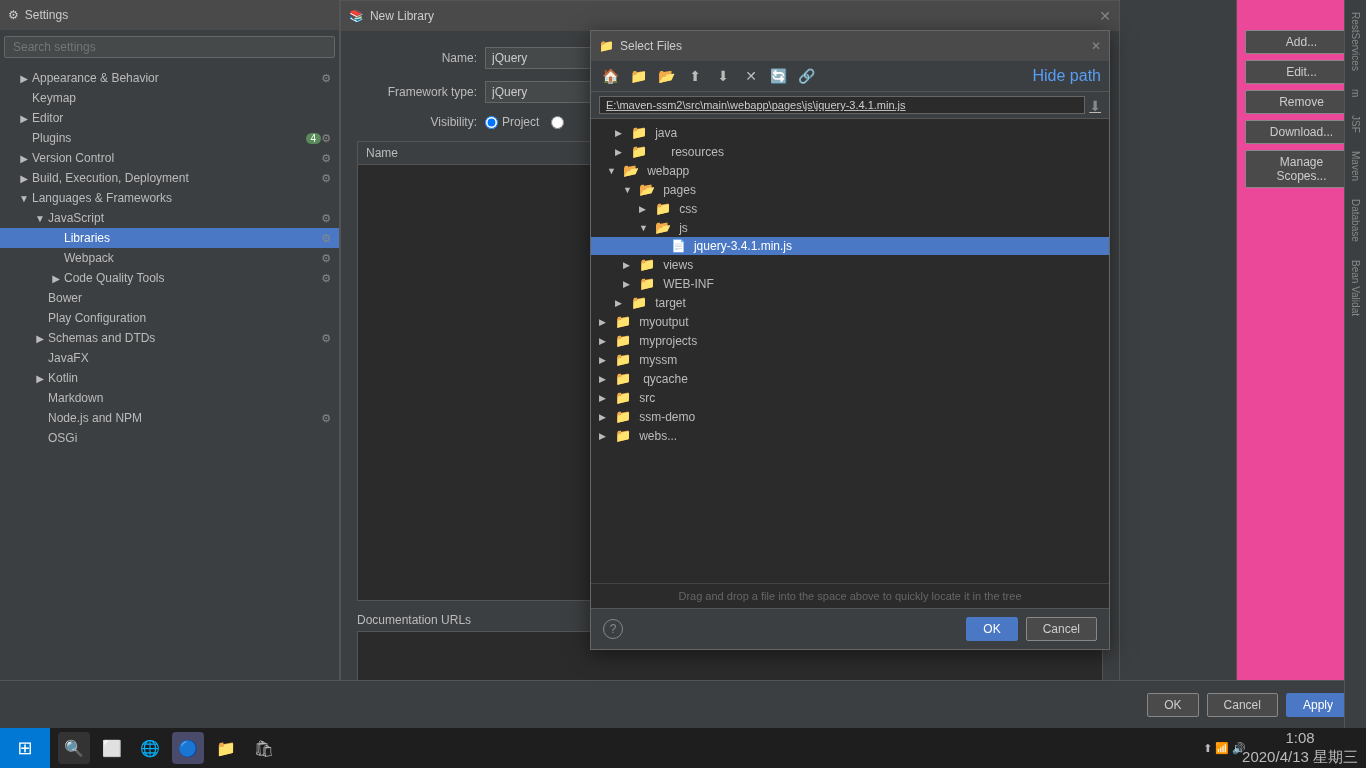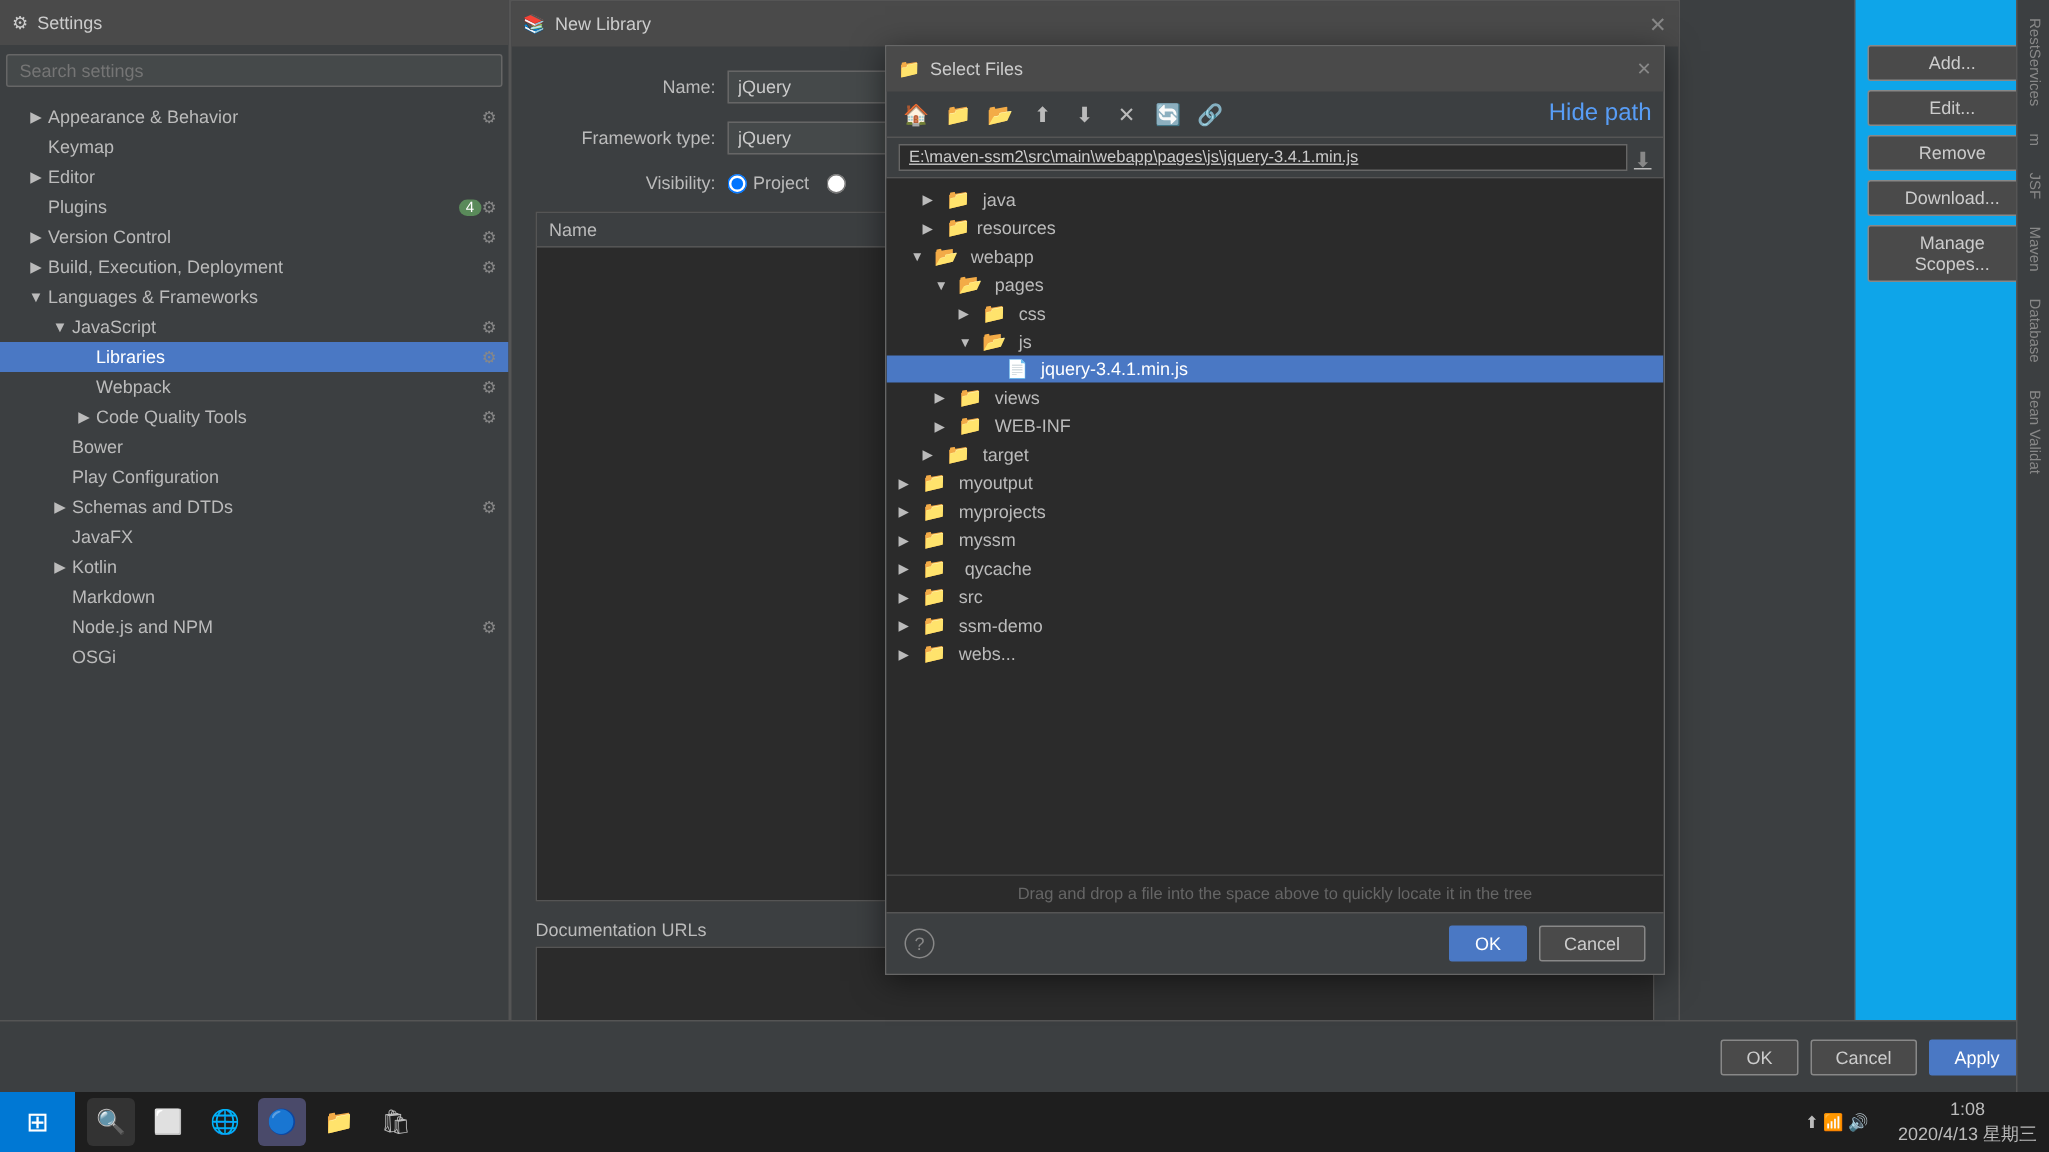--- a/index.html
+++ b/index.html
@@ -3,21 +3,21 @@
   <meta charset="utf-8">
   <style>
     * { box-sizing: border-box; margin: 0; padding: 0; }
     body { font-family: 'Segoe UI', Arial, sans-serif; font-size: 12px; background: #3c3f41; color: #bbb; overflow: hidden; width: 1366px; height: 768px; }
 
     
     .taskbar { position: absolute; bottom: 0; left: 0; width: 1366px; height: 40px; background: #1e1e1e; display: flex; align-items: center; z-index: 100; }
     .taskbar-start { width: 50px; height: 40px; background: #0078d4; display: flex; align-items: center; justify-content: center; color: white; font-size: 18px; }
     .taskbar-icons { display: flex; align-items: center; padding: 0 8px; gap: 6px; }
     .taskbar-icon { width: 32px; height: 32px; border-radius: 4px; display: flex; align-items: center; justify-content: center; font-size: 16px; cursor: pointer; }
-    .taskbar-time { position: absolute; right: 8px; bottom: 0; height: 40px; display: flex; flex-direction: column; align-items: center; justify-content: center; color: #bbb; font-size: 12px; gap: 2px; }
+    .taskbar-time { position: absolute; right: 8px; bottom: 0; height: 40px; display: flex; flex-direction: column; align-items: center; justify-content: center; color: #bbb; font-size: 15px; gap: 2px; }
     .taskbar-sys { position: absolute; right: 120px; height: 40px; display: flex; align-items: center; gap: 6px; color: #bbb; font-size: 11px; }
 
     
     .ide-bg { position: absolute; top: 0; left: 0; width: 1366px; height: 728px; background: #3c3f41; display: flex; }
 
     
     .settings-window { position: absolute; top: 0; left: 0; width: 340px; height: 728px; background: #3c3f41; border-right: 1px solid #555; display: flex; flex-direction: column; }
     .settings-titlebar { height: 30px; background: #4a4a4a; display: flex; align-items: center; padding: 0 8px; font-size: 12px; color: #ccc; gap: 6px; }
     .settings-search { padding: 6px 4px; }
     .settings-search input { width: 100%; background: #45494a; border: 1px solid #666; color: #ccc; padding: 3px 8px; border-radius: 2px; font-size: 12px; outline: none; }
@@ -47,21 +47,21 @@
     .radio-item { display: flex; align-items: center; gap: 4px; cursor: pointer; }
     .table-area { flex: 1; border: 1px solid #555; background: #2b2b2b; }
     .table-header { background: #3c3f41; padding: 4px 8px; font-size: 12px; color: #bbb; border-bottom: 1px solid #555; }
     .doc-urls-label { color: #bbb; font-size: 12px; margin-bottom: 4px; }
     .doc-urls-area { border: 1px solid #555; background: #2b2b2b; min-height: 80px; }
     .btn { padding: 4px 16px; border: 1px solid #888; background: #4a4a4a; color: #ccc; cursor: pointer; font-size: 12px; border-radius: 2px; }
     .btn-primary { background: #4a78c4; border-color: #4a78c4; color: white; }
     .btn-apply { background: #4a78c4; border-color: #4a78c4; color: white; }
 
     
-    .right-panel { position: absolute; top: 0; right: 0; width: 130px; height: 728px; background: #0ea5e9; border-left: 1px solid #555; padding: 30px 8px 8px; display: flex; flex-direction: column; gap: 6px; }
+    .right-panel { position: absolute; top: 0; right: 0; width: 130px; height: 728px; background: #ec4899; border-left: 1px solid #555; padding: 30px 8px 8px; display: flex; flex-direction: column; gap: 6px; }
     .right-panel .btn { width: 100%; text-align: center; }
 
     
     .select-files-overlay { position: absolute; top: 30px; left: 590px; width: 520px; height: 620px; background: #3c3f41; border: 1px solid #666; box-shadow: 0 4px 20px rgba(0,0,0,0.5); display: flex; flex-direction: column; z-index: 50; }
     .sf-titlebar { height: 30px; background: #4a4a4a; display: flex; align-items: center; padding: 0 8px; justify-content: space-between; }
     .sf-titlebar-left { display: flex; align-items: center; gap: 6px; font-size: 12px; color: #ccc; }
     .sf-close { cursor: pointer; color: #888; }
     .sf-toolbar { display: flex; align-items: center; gap: 4px; padding: 4px 8px; border-bottom: 1px solid #555; }
     .sf-toolbar-btn { width: 24px; height: 22px; background: transparent; border: none; color: #bbb; cursor: pointer; display: flex; align-items: center; justify-content: center; font-size: 14px; }
     .sf-hide-path { margin-left: auto; color: #589df6; cursor: pointer; font-size: 16px; }
@@ -275,21 +275,21 @@
 
       <div class="sf-tree-item" style="padding-left:24px">
         <span class="sf-arrow">▶</span>
         <span class="sf-folder-icon">📁</span>
         <span style="margin-left:4px">java</span>
       </div>
 
       <div class="sf-tree-item" style="padding-left:24px">
         <span class="sf-arrow">▶</span>
         <span class="sf-folder-icon">📁</span>
-        <span style="margin-left:0">resources</span>
+        <span style="margin-left:20px">resources</span>
       </div>
 
       <div class="sf-tree-item" style="padding-left:16px">
         <span class="sf-arrow">▼</span>
         <span class="sf-folder-icon">📂</span>
         <span style="margin-left:4px">webapp</span>
       </div>
 
       <div class="sf-tree-item" style="padding-left:32px">
         <span class="sf-arrow">▼</span>

